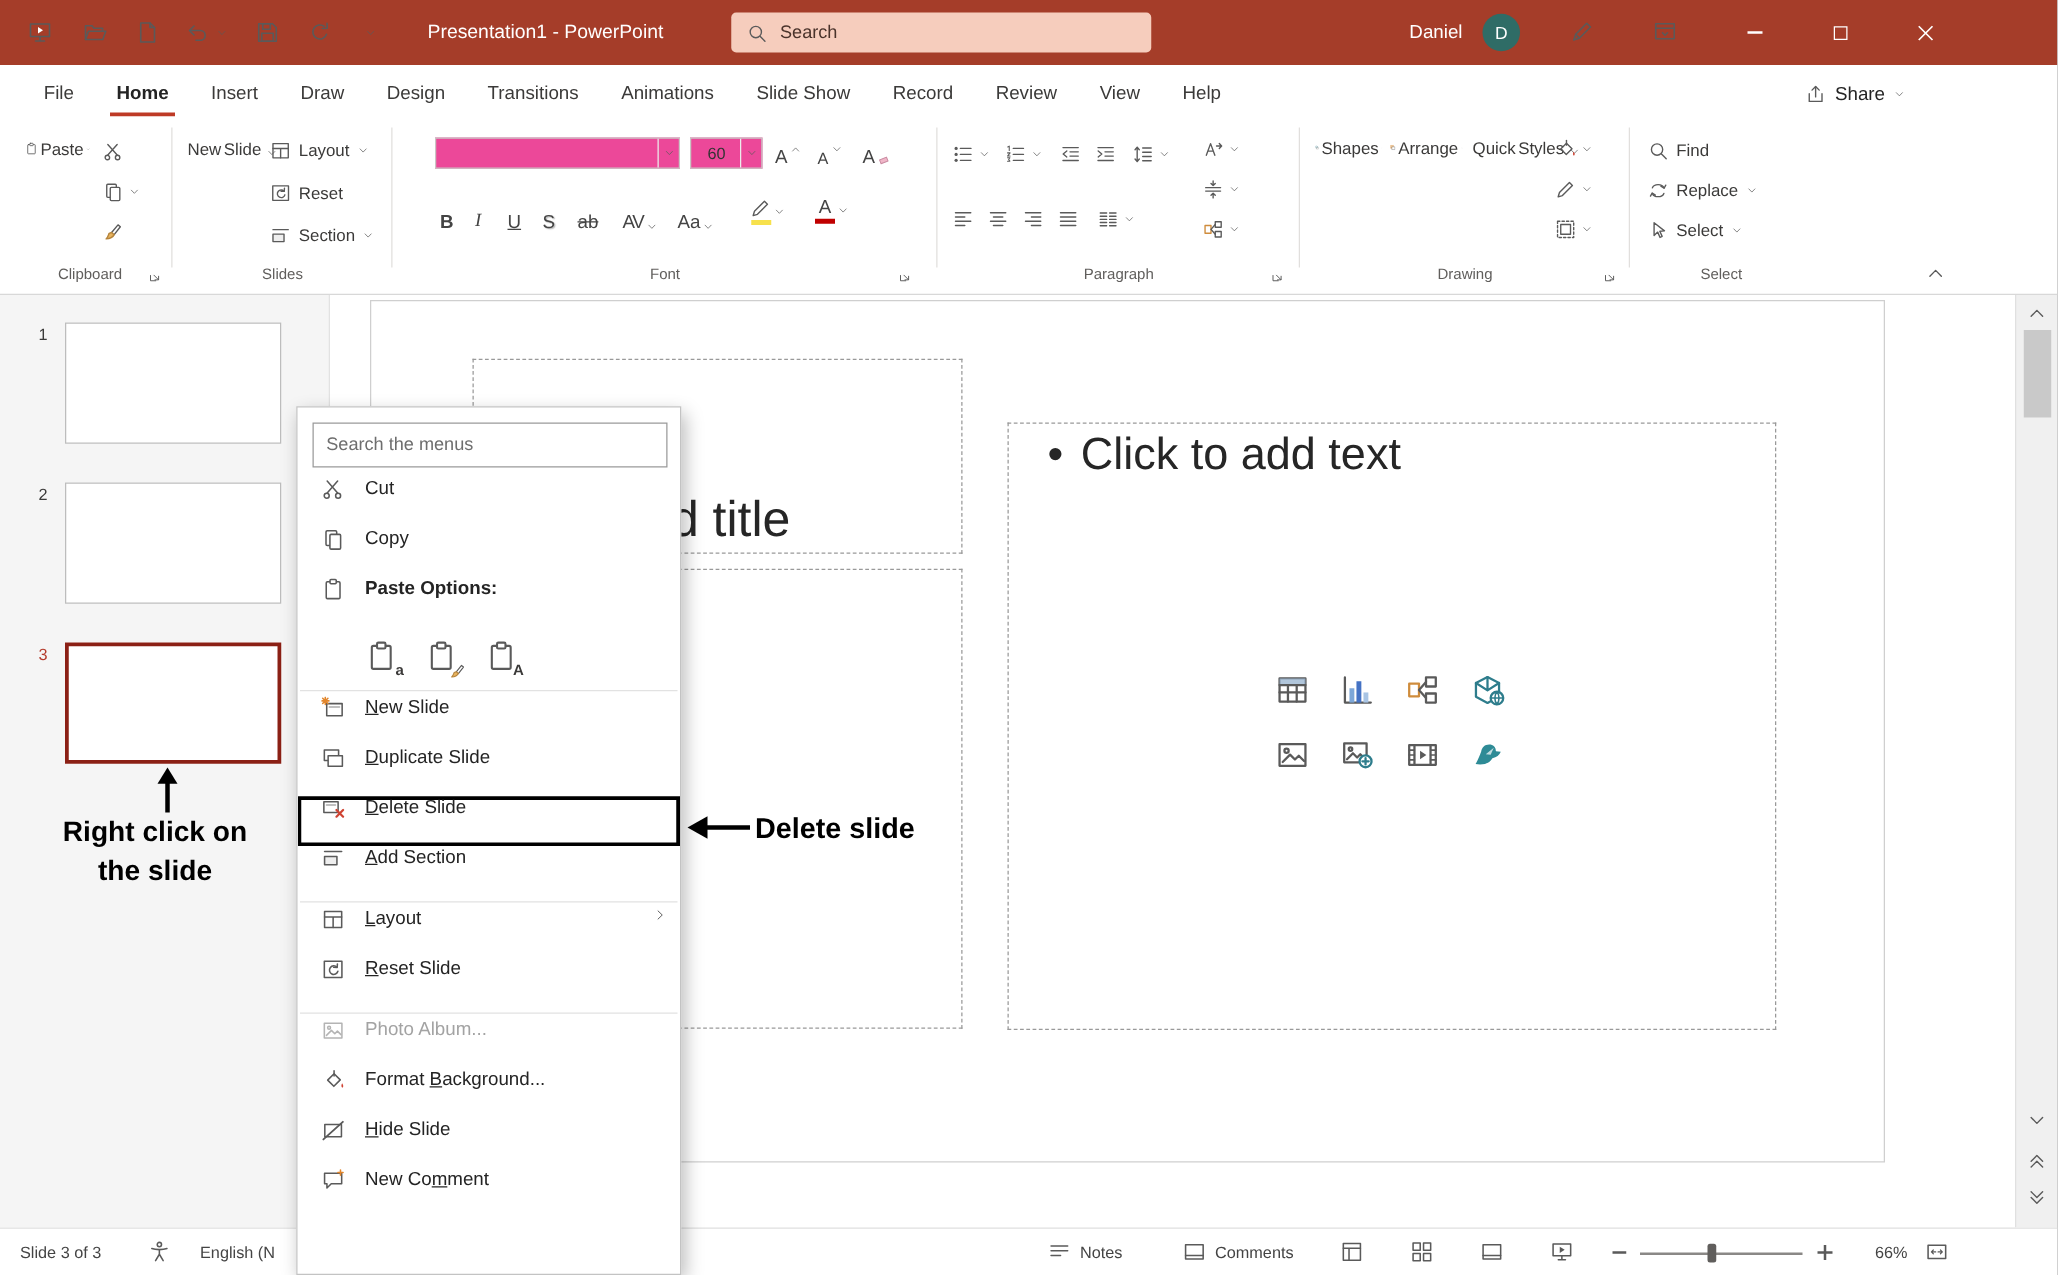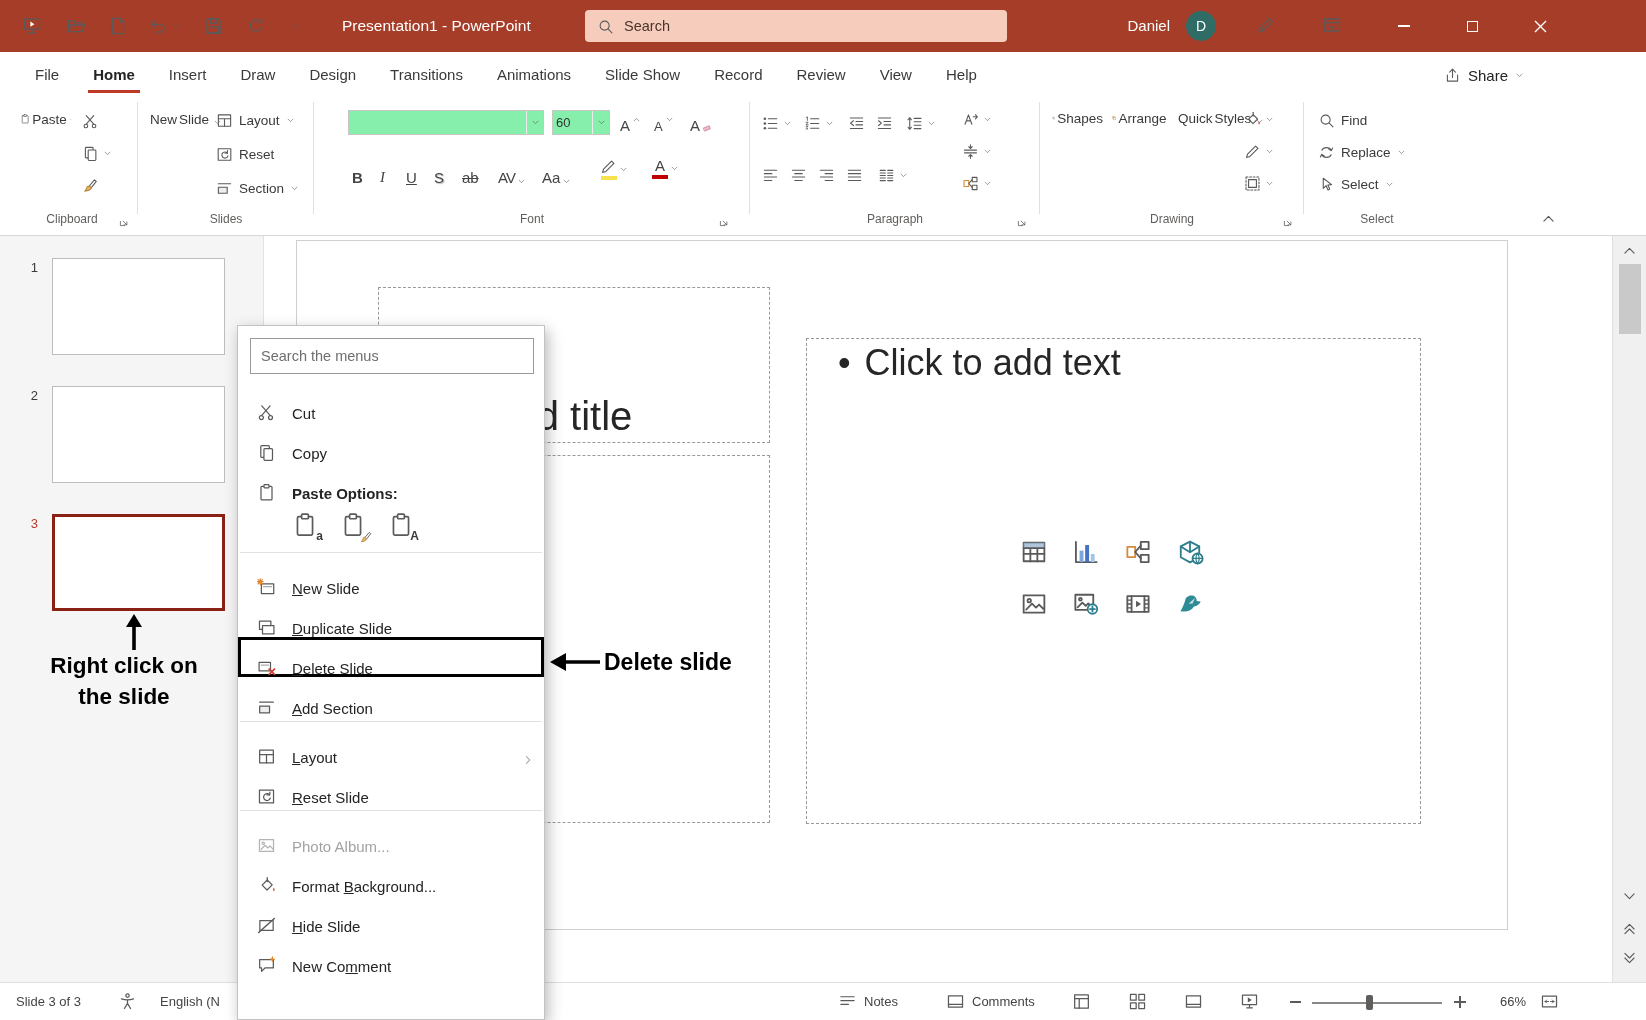--- a/index.html
+++ b/index.html
@@ -10,21 +10,21 @@
   svg.ic{fill:none;stroke:#5a5a5a;stroke-width:1.3;stroke-linecap:round;stroke-linejoin:round}
   .ic12{width:12px;height:12px}.ic16{width:17px;height:17px}.ic18{width:19px;height:19px}
   .ic20{width:20px;height:20px}.ic24{width:26px;height:26px}.ic26{width:28px;height:28px}.ic28{width:30px;height:30px}
   .cv{width:9px;height:9px}
   .ic-white{stroke:#fff}.ic-green{stroke:#107c41}.ic-dark{stroke:#3a2a24}.clipc{stroke:#b5843c}
 
   
   .titlebar{position:absolute;left:0;top:0;width:1646px;height:52px;background:#a53d29;z-index:20}
   .qat{position:absolute;top:16px;width:20px;height:20px;display:flex;align-items:center;justify-content:center}
   .tb-title{position:absolute;left:342px;top:0;height:52px;line-height:52px;color:#fff;font-size:15.5px}
-  .tb-search{position:absolute;left:585px;top:10px;width:422px;height:32px;background:#f6cdbd;border-radius:4px;display:flex;align-items:center;padding:0 12px;gap:10px}
+  .tb-search{position:absolute;left:585px;top:10px;width:336px;height:32px;background:#f6cdbd;border-radius:4px;display:flex;align-items:center;padding:0 12px;gap:10px}
   .tb-search input{flex:1;background:transparent;border:none;outline:none;font-size:14.5px;color:#33221c;font-family:"Liberation Sans",sans-serif}
   .tb-search input::placeholder{color:#4a332b;opacity:1}
   .tb-user{position:absolute;left:1096px;top:0;width:74px;height:52px;line-height:52px;text-align:right;color:#fff;font-size:15px}
   .avatar{position:absolute;left:1186px;top:11px;width:30px;height:30px;border-radius:50%;background:#2f6c66;color:#fff;font-size:14px;display:flex;align-items:center;justify-content:center}
   .wbtn{position:absolute;top:0;width:56px;height:52px;display:flex;align-items:center;justify-content:center}
   .glyph-min{width:12px;height:2px;background:#fff}
   .glyph-max{width:11px;height:11px;border:1.4px solid #fff}
 
   
   .tabsrow{position:absolute;left:0;top:52px;width:1646px;height:44px;background:#fff;display:flex;align-items:stretch;padding-left:18px;z-index:15}
@@ -36,21 +36,21 @@
   
   .ribbon{position:absolute;left:0;top:96px;width:1646px;height:140px;background:#fff;border-bottom:1px solid #d8d8d8;z-index:15}
   .grp{position:absolute;top:0;height:140px}
   .glabel{position:absolute;bottom:10px;left:0;width:100%;text-align:center;font-size:12px;color:#605e5c}
   .gdiv{position:absolute;top:6px;height:112px;width:1px;background:#e1dfdd}
   .launcher{position:absolute;top:118px;width:14px;height:14px}
   .vbtn{position:absolute;display:flex;flex-direction:row;align-items:center;gap:2px;font-size:13.5px;color:#3b3a39;line-height:15px;text-align:center}
   .hbtn{position:absolute;display:flex;align-items:center;gap:6px;font-size:13.5px;color:#3b3a39;height:24px}
   .sbtn{position:absolute;display:flex;align-items:center;gap:4px;height:22px}
   .l2{display:flex;align-items:flex-end;gap:4px}
-  .combo{position:absolute;height:25px;border:1px solid #c8c6c4;background:#86efac;display:flex;align-items:center;padding-left:3px;font-size:13px;color:#333}
+  .combo{position:absolute;height:25px;border:1px solid #c8c6c4;background:#ec4899;display:flex;align-items:center;padding-left:13px;font-size:13px;color:#333}
   .combo .arr{margin-left:auto;width:17px;height:100%;display:flex;align-items:center;justify-content:center;border-left:1px solid #ececec}
   .tbtn{position:absolute;height:24px;display:flex;align-items:flex-end;gap:2px;font-size:15px;color:#444}
   .colbar{width:16px;height:4px;margin-top:1px}
   .colbtn{position:absolute;display:flex;align-items:center;gap:2px}
   .colstack{display:flex;flex-direction:column;align-items:center}
   .collapse{position:absolute;left:1540px;top:114px;width:18px;height:18px}
 
   
   .panelbg{position:absolute;left:0;top:236px;width:264px;height:746px;background:#f5f5f5;border-right:1px solid #e2e2e2;z-index:1}
   .thumb{position:absolute;left:52px;width:173px;height:97px;background:#fff;border:1px solid #bdbdbd}
@@ -78,21 +78,21 @@
   .zthumb{position:absolute;left:1366px;top:12px;width:7px;height:15px;background:#605e5c;border-radius:2px}
   .zminus{position:absolute;left:1290px;top:18px;width:11px;height:2px;background:#5a5a5a}
   .zplus{position:absolute;left:1454px;top:13px;width:12px;height:12px}
   .zplus::before{content:"";position:absolute;left:0;top:5px;width:12px;height:2px;background:#5a5a5a}
   .zplus::after{content:"";position:absolute;left:5px;top:0;width:2px;height:12px;background:#5a5a5a}
 
   
   .menu{position:absolute;left:237px;top:325px;width:308px;height:695px;background:#fff;border:1px solid #c3c3c3;box-shadow:3px 5px 14px rgba(0,0,0,.28);z-index:50;padding-top:12px}
   .menu-search{display:block;width:284px;height:36px;margin:0 12px 8px 12px;border:1px solid #9a9a9a;font-size:14.5px;padding:0 10px;color:#222;font-family:"Liberation Sans",sans-serif;outline:none}
   .menu-search::placeholder{color:#6e6e6e;opacity:1}
-  .mi{height:40px;display:flex;align-items:flex-end;padding:0 10px 0 14px;font-size:15px;color:#242424;position:relative}
+  .mi{height:40px;display:flex;align-items:flex-start;padding:0 10px 0 14px;font-size:15px;color:#242424;position:relative}
   .mi .mic{width:28px;margin-right:12px;display:flex;justify-content:center;align-items:center}
   .mi u{text-decoration:underline}
   .mbold{font-weight:bold}
   .mdis{color:#a3a3a3}
   .mdis svg.ic{opacity:.45}
   .mhl{box-shadow:inset 0 0 0 3px #000}
   .msub{margin-left:auto;display:flex;align-items:center}
   .msep{height:1px;background:#e2e2e2;margin:4px 2px}
   .prow{height:46px;display:flex;align-items:center;padding-left:52px;gap:18px}
   .pbtn{position:relative;width:30px;height:30px;display:flex;align-items:center;justify-content:center}

